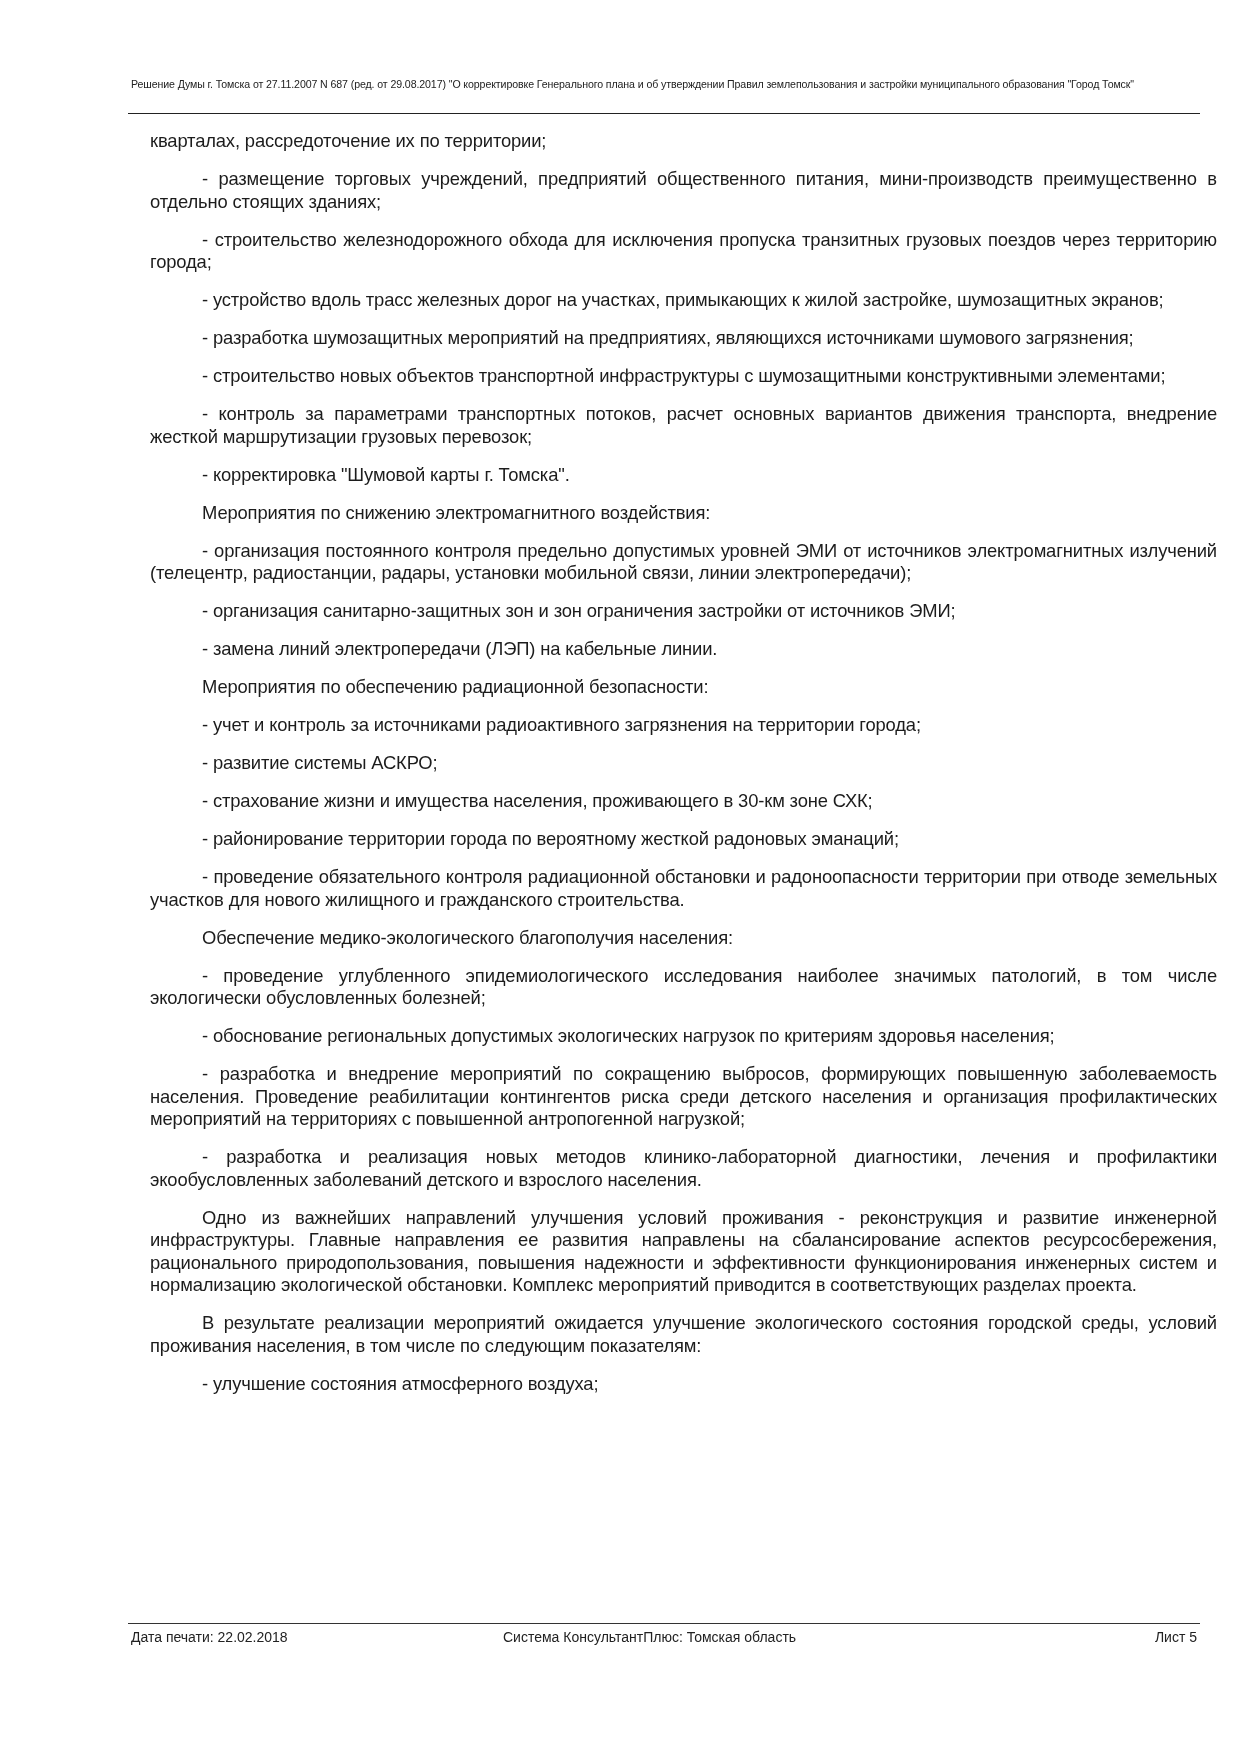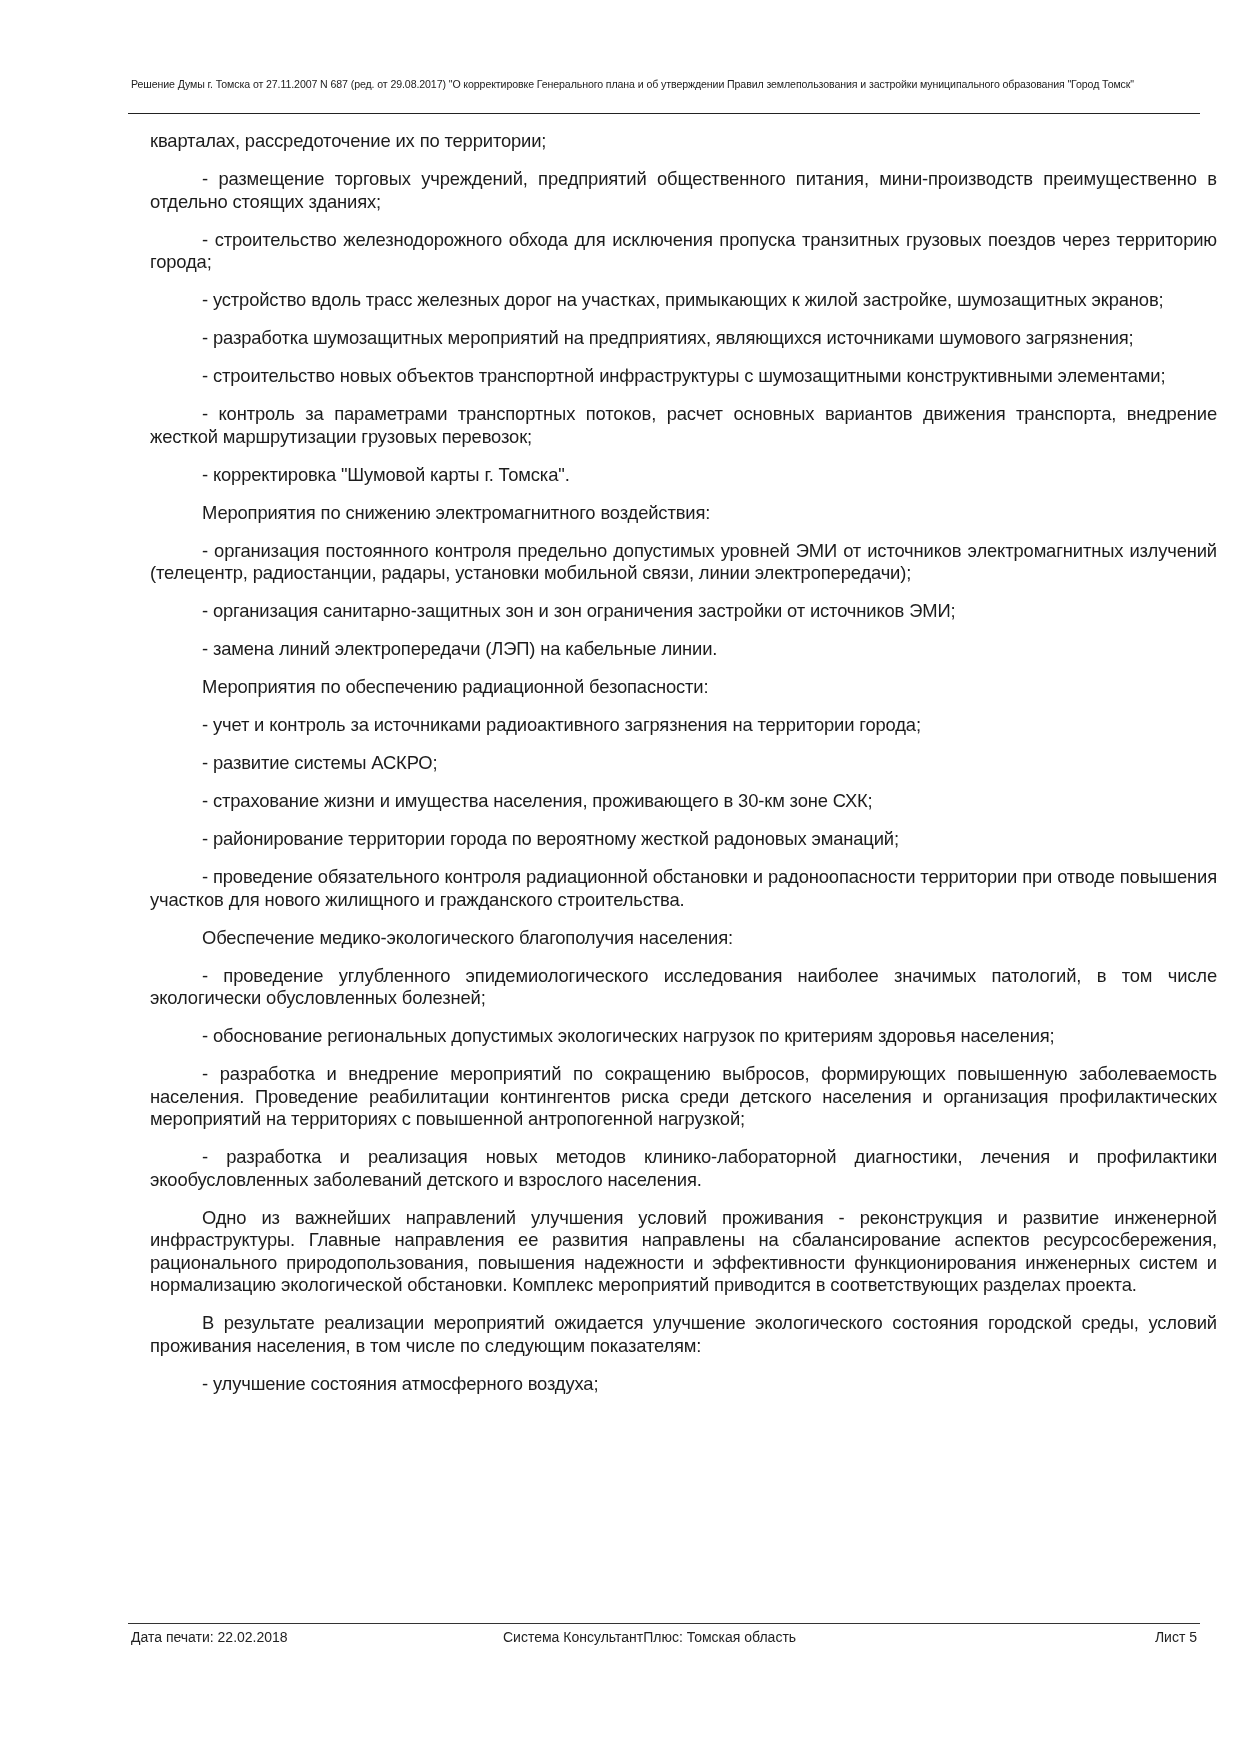--- a/index.html
+++ b/index.html
@@ -60,21 +60,21 @@
   <p>- корректировка "Шумовой карты г. Томска".</p>
   <p>Мероприятия по снижению электромагнитного воздействия:</p>
   <p>- организация постоянного контроля предельно допустимых уровней ЭМИ от источников электромагнитных излучений (телецентр, радиостанции, радары, установки мобильной связи, линии электропередачи);</p>
   <p>- организация санитарно-защитных зон и зон ограничения застройки от источников ЭМИ;</p>
   <p>- замена линий электропередачи (ЛЭП) на кабельные линии.</p>
   <p>Мероприятия по обеспечению радиационной безопасности:</p>
   <p>- учет и контроль за источниками радиоактивного загрязнения на территории города;</p>
   <p>- развитие системы АСКРО;</p>
   <p>- страхование жизни и имущества населения, проживающего в 30-км зоне СХК;</p>
   <p>- районирование территории города по вероятному жесткой радоновых эманаций;</p>
-  <p>- проведение обязательного контроля радиационной обстановки и радоноопасности территории при отводе повышения участков для нового жилищного и гражданского строительства.</p>
+  <p>- проведение обязательного контроля радиационной обстановки и радоноопасности территории при отводе земельных участков для нового жилищного и гражданского строительства.</p>
   <p>Обеспечение медико-экологического благополучия населения:</p>
   <p>- проведение углубленного эпидемиологического исследования наиболее значимых патологий, в том числе экологически обусловленных болезней;</p>
   <p>- обоснование региональных допустимых экологических нагрузок по критериям здоровья населения;</p>
   <p>- разработка и внедрение мероприятий по сокращению выбросов, формирующих повышенную заболеваемость населения. Проведение реабилитации контингентов риска среди детского населения и организация профилактических мероприятий на территориях с повышенной антропогенной нагрузкой;</p>
   <p>- разработка и реализация новых методов клинико-лабораторной диагностики, лечения и профилактики экообусловленных заболеваний детского и взрослого населения.</p>
   <p>Одно из важнейших направлений улучшения условий проживания - реконструкция и развитие инженерной инфраструктуры. Главные направления ее развития направлены на сбалансирование аспектов ресурсосбережения, рационального природопользования, повышения надежности и эффективности функционирования инженерных систем и нормализацию экологической обстановки. Комплекс мероприятий приводится в соответствующих разделах проекта.</p>
   <p>В результате реализации мероприятий ожидается улучшение экологического состояния городской среды, условий проживания населения, в том числе по следующим показателям:</p>
   <p>- улучшение состояния атмосферного воздуха;</p>
 </div>
 

